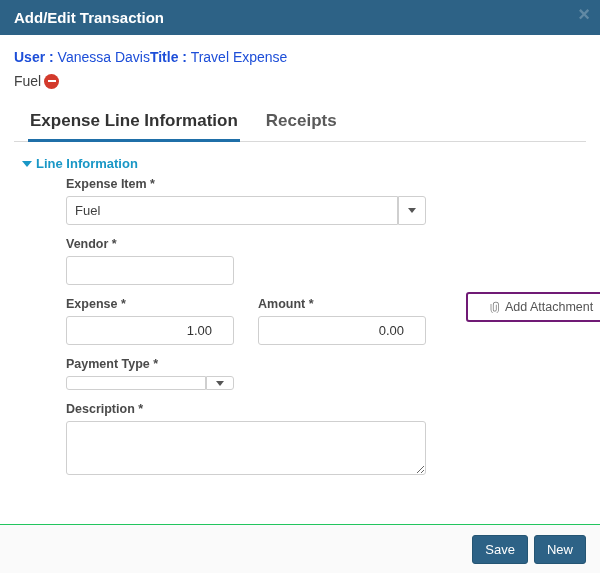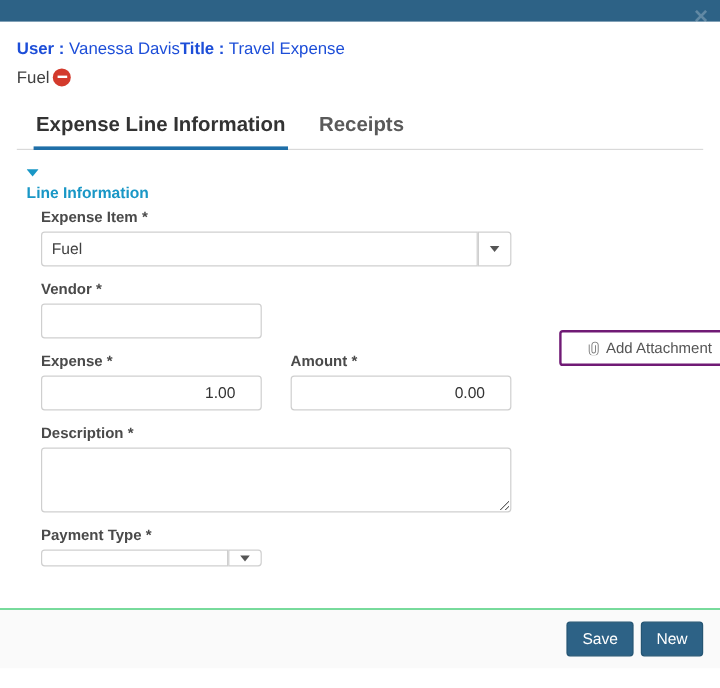--- a/index.html
+++ b/index.html
@@ -83,32 +83,32 @@
     height: 362px;
     overflow-y: scroll;
     padding: 14px 10px 14px 6px;
   }
   
   .scroll-pane::-webkit-scrollbar { width: 13px; }
   .scroll-pane::-webkit-scrollbar-track { background: #f0f0f0; }
   .scroll-pane::-webkit-scrollbar-thumb { background: #c7c7c7; }
   .section-header {
     display: flex;
+    align-items: center;
     gap: 4px;
     color: #1997c6;
     font-weight: 700;
     font-size: 13px;
     cursor: pointer;
     margin-bottom: 6px;
     margin-left: 2px;
-    flex-direction: column;
   }
   .section-header svg { width: 10px; height: 10px; }
   .form-grid { padding-left: 14px; }
-  .row { display: flex; gap: 24px; margin-bottom: 12px; }
+  .row { display: flex; gap: 24px; margin-bottom: 12px; margin-left: 32px; }
   .field { flex: 1; display: flex; flex-direction: column; }
   .field.half { flex: 0 0 calc(50% - 12px); }
   .label {
     font-size: 12.5px;
     font-weight: 600;
     color: #4a4a4a;
     margin-bottom: 5px;
   }
   .input, select, textarea {
     width: 100%;
@@ -201,20 +201,21 @@
     border-radius: 3px;
     padding: 6px 12px;
     font-size: 13px;
     cursor: pointer;
   }
 </style>
 </head>
 <body>
 
 <div class="modal-header">
+  <span>Add/Edit Transaction</span>
   <span class="modal-close">×</span>
 </div>
 
 <div class="context-bar">
   <span class="bold">User :</span><span> Vanessa Davis</span><span class="bold">Title :</span><span> Travel Expense</span>
 </div>
 <div class="context-line2">
   <span>Fuel</span>
   <span class="remove-badge">
       <span></span>
@@ -260,38 +261,38 @@
           <span class="label">Expense *</span>
           <input class="input number" type="text" value="1.00" style="">
         </div>
         <div class="field half">
           <span class="label">Amount *</span>
           <input class="input number" type="text" value="0.00" style="">
         </div>
       </div>
 
       <div class="row">
-        <div class="field">
-          <span class="label">Description *</span>
-          <textarea value="" style=""></textarea>
-        </div>
-      </div>
-
-      <div class="row">
         <div class="field half">
           <span class="label">Payment Type *</span>
           <div class="combo">
             <div class="combo-text"></div>
             <div class="combo-btn">
                 <span class="caret-down"></span>
               </div>
           </div>
         </div>
         <div class="field half"></div>
       </div>
+
+      <div class="row">
+        <div class="field">
+          <span class="label">Description *</span>
+          <textarea value="" style=""></textarea>
+        </div>
+      </div>
     </div>
   </div>
 
   <div class="side-panel">
     <button class="attach-btn">
       <svg viewBox="0 0 16 16">
           <path d="M10.5 2a3 3 0 0 0-3 3v6.5a1.5 1.5 0 0 0 3 0V5h1v6.5a2.5 2.5 0 0 1-5 0V5a4 4 0 1 1 8 0v6.5a5.5 5.5 0 0 1-11 0V4h1v7.5a4.5 4.5 0 0 0 9 0V5a3 3 0 0 0-3-3z"></path>
         </svg>
       <span>Add Attachment</span>
     </button>

